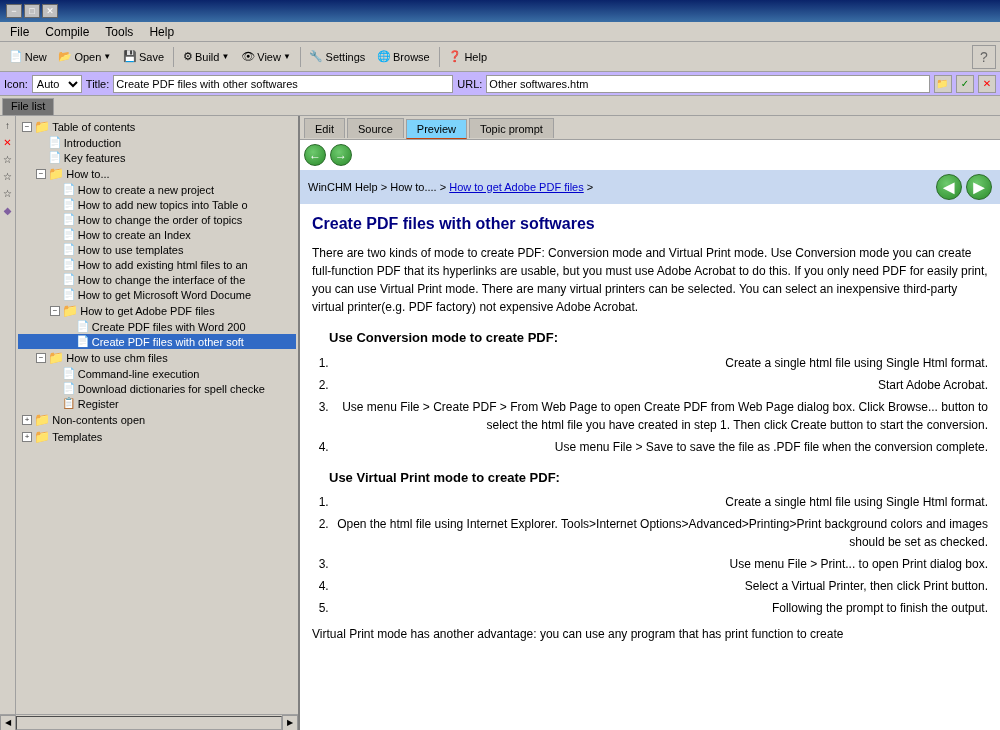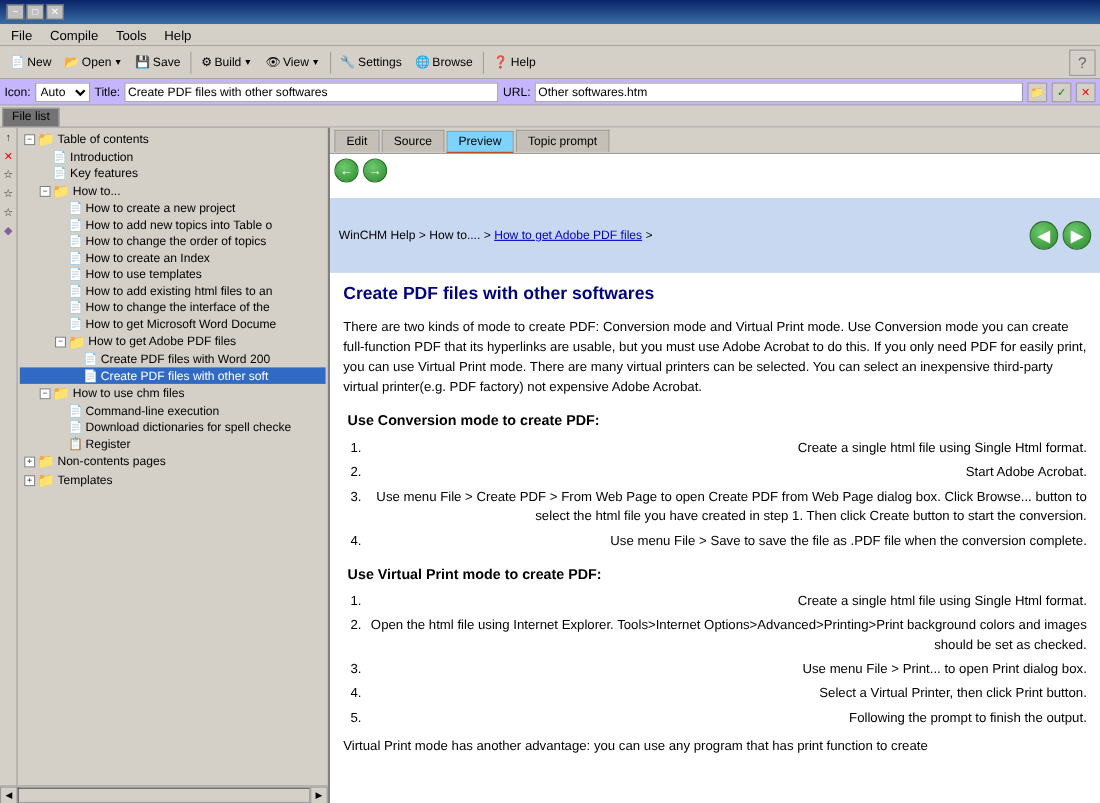--- a/index.html
+++ b/index.html
@@ -233,26 +233,25 @@
     .content-area {
       flex: 1;
       overflow-y: auto;
       overflow-x: hidden;
       padding: 0;
       position: relative;
     }
 
     .breadcrumb-bar {
       background: #c8d8f0;
-      padding: 21px 8px;
+      padding: 4px 8px;
       font-size: 11px;
       display: flex;
       align-items: center;
       justify-content: space-between;
-      margin-top: 10px;
     }
     .breadcrumb-link { color: #0000cc; text-decoration: underline; cursor: pointer; }
     .breadcrumb-nav { display: flex; gap: 4px; }
     .bc-nav-btn {
       width: 26px; height: 26px;
       border-radius: 50%;
       background: radial-gradient(circle at 40% 35%, #6eca6e, #2a8a2a);
       border: 1px solid #2a6a2a;
       cursor: pointer;
       display: flex; align-items: center; justify-content: center;
@@ -266,21 +265,21 @@
       color: #000;
     }
     .content-title {
       font-size: 16px;
       font-weight: bold;
       color: #000080;
       margin-bottom: 8px;
       border-bottom: none;
     }
     .content-text { margin-bottom: 8px; }
-    .section-heading { font-size: 13px; font-weight: bold; margin: 12px 4px 6px; }
+    .section-heading { font-size: 13px; font-weight: bold; margin: 12px 17px 6px; }
     .ordered-list { padding-left: 20px; margin-bottom: 8px; text-align: right; }
     .ordered-list li { margin-bottom: 4px; }
 
     
     .content-area::-webkit-scrollbar { width: 12px; }
     .content-area::-webkit-scrollbar-track { background: #d4d0c8; }
     .content-area::-webkit-scrollbar-thumb { background: #a0a0a0; border: 1px solid #808080; }
 
     .side-panel-with-toolbar {
       display: flex;
@@ -500,21 +499,21 @@
 
           <div class="tree-item indent3">
             <span class="spacer"></span>
             <span class="icon-page-unk">📋</span>
             <span>Register</span>
           </div>
 
           <div class="tree-item indent1">
             <div class="expand-btn">+</div>
             <span class="icon-folder">📁</span>
-            <span>Non-contents pages</span>
+            <span>Non-contents open</span>
           </div>
 
           <div class="tree-item indent1">
             <div class="expand-btn">+</div>
             <span class="icon-folder">📁</span>
             <span>Templates</span>
           </div>
 
         </div>
       </div>

